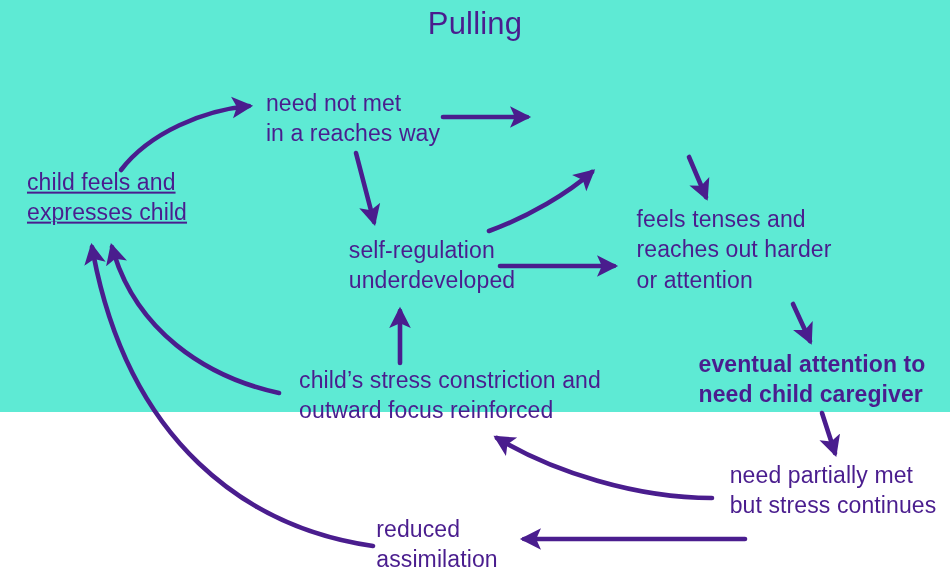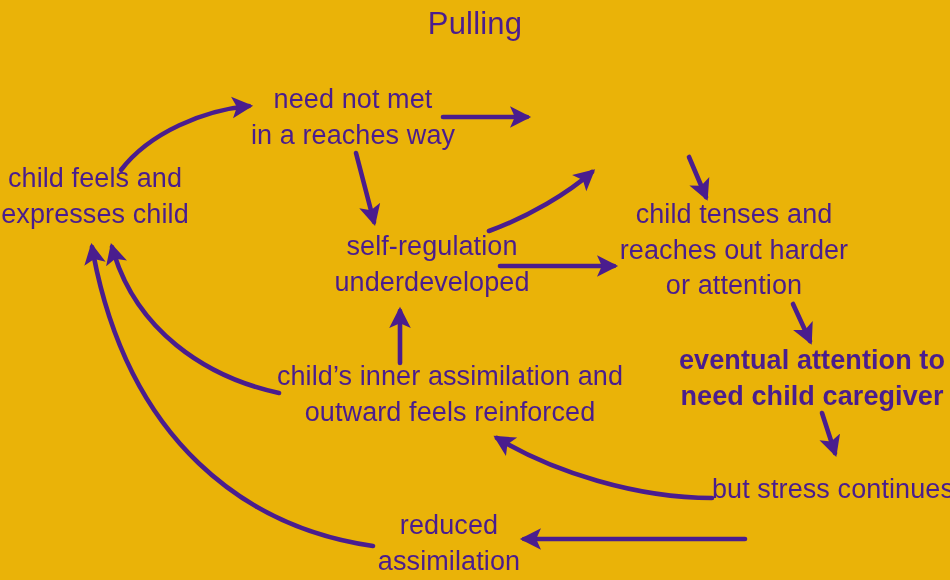--- a/index.html
+++ b/index.html
@@ -9,22 +9,22 @@
   }
   body {
     width: 950px;
     height: 580px;
     font-family: "Liberation Sans", sans-serif;
     overflow: hidden;
   }
   #diagram-root {
     position: relative;
     width: 950px;
-    height: 580px;
-    background: #eab308;
+    height: 412px;
+    background: #5eead4;
   }
   #diagram-svg {
     position: absolute;
     left: 0;
     top: 0;
     width: 950px;
     height: 580px;
   }
   .diagram-title {
     position: absolute;
@@ -34,23 +34,23 @@
     text-align: center;
     font-size: 31px;
     font-weight: 400;
     color: #4a1d8e;
     letter-spacing: 0.2px;
     white-space: nowrap;
   }
   .node {
     position: absolute;
     color: #4a1d8e;
-    font-size: 27px;
+    font-size: 23px;
     line-height: 1.32;
-    text-align: center;
+    text-align: left;
     white-space: nowrap;
     transform: translate(-50%, -50%);
     letter-spacing: 0.1px;
   }
   .node .line { display: block; }
 </style>
 </head>
 <body>
 
 <div id="diagram-root">
@@ -86,54 +86,55 @@
       <path d="M400,363 L400,311"></path>
 
       <path d="M279,393 C205,377 135,330 112,247"></path>
 
       <path d="M373,546 C248,528 127,443 92,247"></path>
     </g>
   </svg>
 
   <div class="diagram-title">Pulling</div>
 
-  <div class="node" style="left:95px; top:197px;">
+  <div class="node" style="left:107px; top:197px;text-decoration:underline;">
     <span class="line">child feels and</span>
     <span class="line">expresses child</span>
   </div>
 
   <div class="node" style="left:353px; top:118px;">
     <span class="line">need not met</span>
     <span class="line">in a reaches way</span>
   </div>
 
 
   <div class="node" style="left:400px; top:265px;margin-left:32px;">
     <span class="line">self-regulation</span>
     <span class="line">underdeveloped</span>
   </div>
 
   <div class="node" style="left:734px; top:250px;">
-    <span class="line">child tenses and</span>
+    <span class="line">feels tenses and</span>
     <span class="line">reaches out harder</span>
     <span class="line">or attention</span>
   </div>
 
   <div class="node" style="left:812px; top:379px;font-weight:bold;">
     <span class="line">eventual attention to</span>
     <span class="line">need child caregiver</span>
   </div>
 
   <div class="node" style="left:833px; top:490px;">
+    <span class="line">need partially met</span>
     <span class="line">but stress continues</span>
   </div>
 
-  <div class="node" style="left:437px; top:544px;margin-left:12px;">
+  <div class="node" style="left:437px; top:544px;">
     <span class="line">reduced</span>
     <span class="line">assimilation</span>
   </div>
 
   <div class="node" style="left:450px; top:395px;">
-    <span class="line">child’s inner assimilation and</span>
-    <span class="line">outward feels reinforced</span>
+    <span class="line">child’s stress constriction and</span>
+    <span class="line">outward focus reinforced</span>
   </div>
 
 </div>
 
 </body></html>

